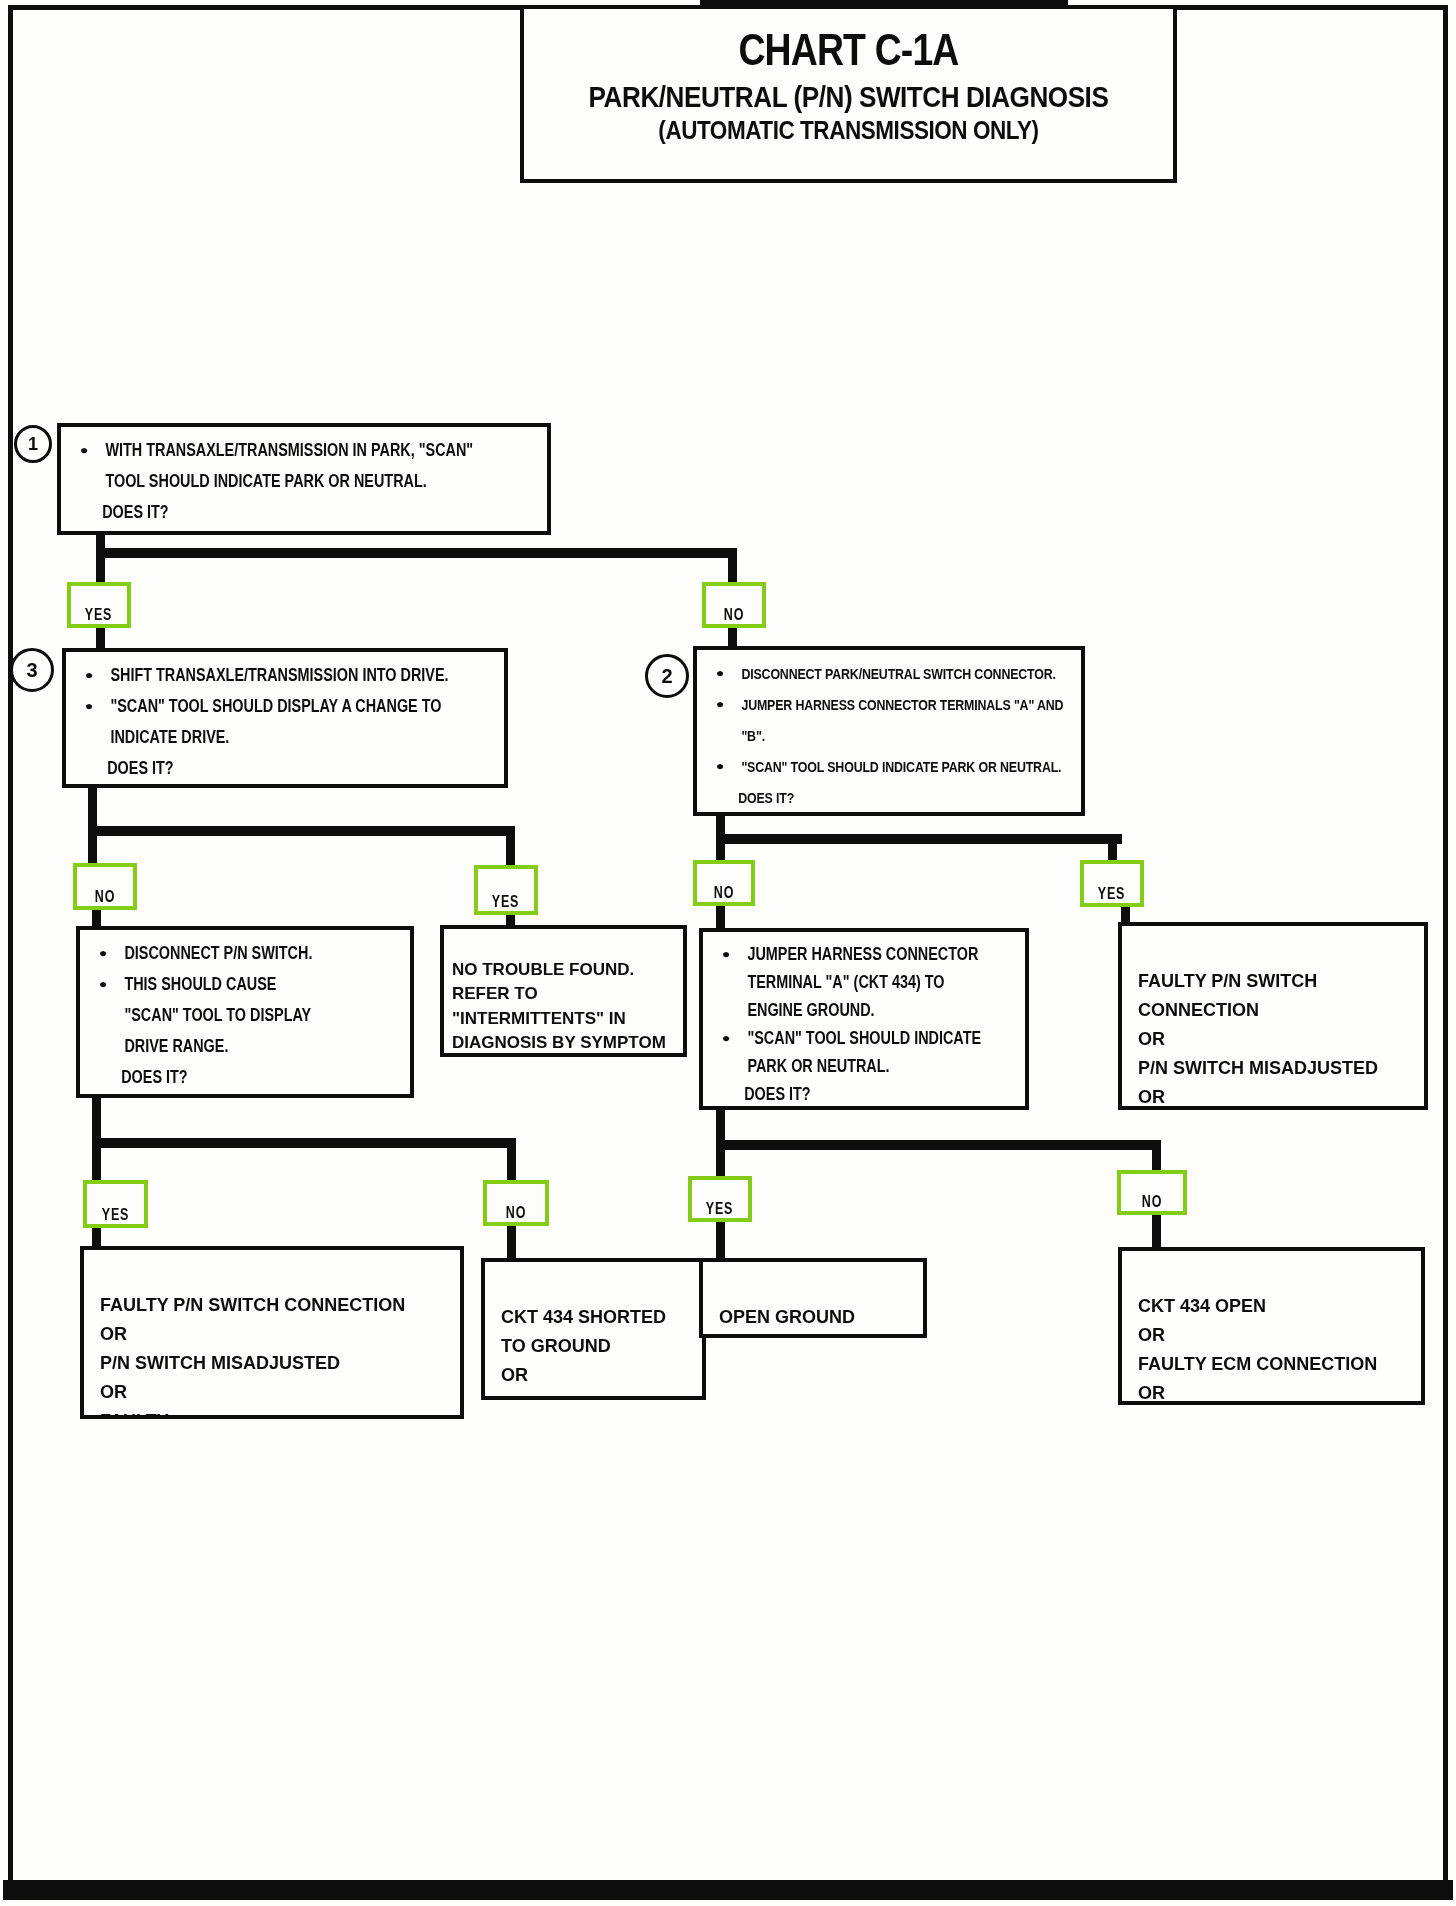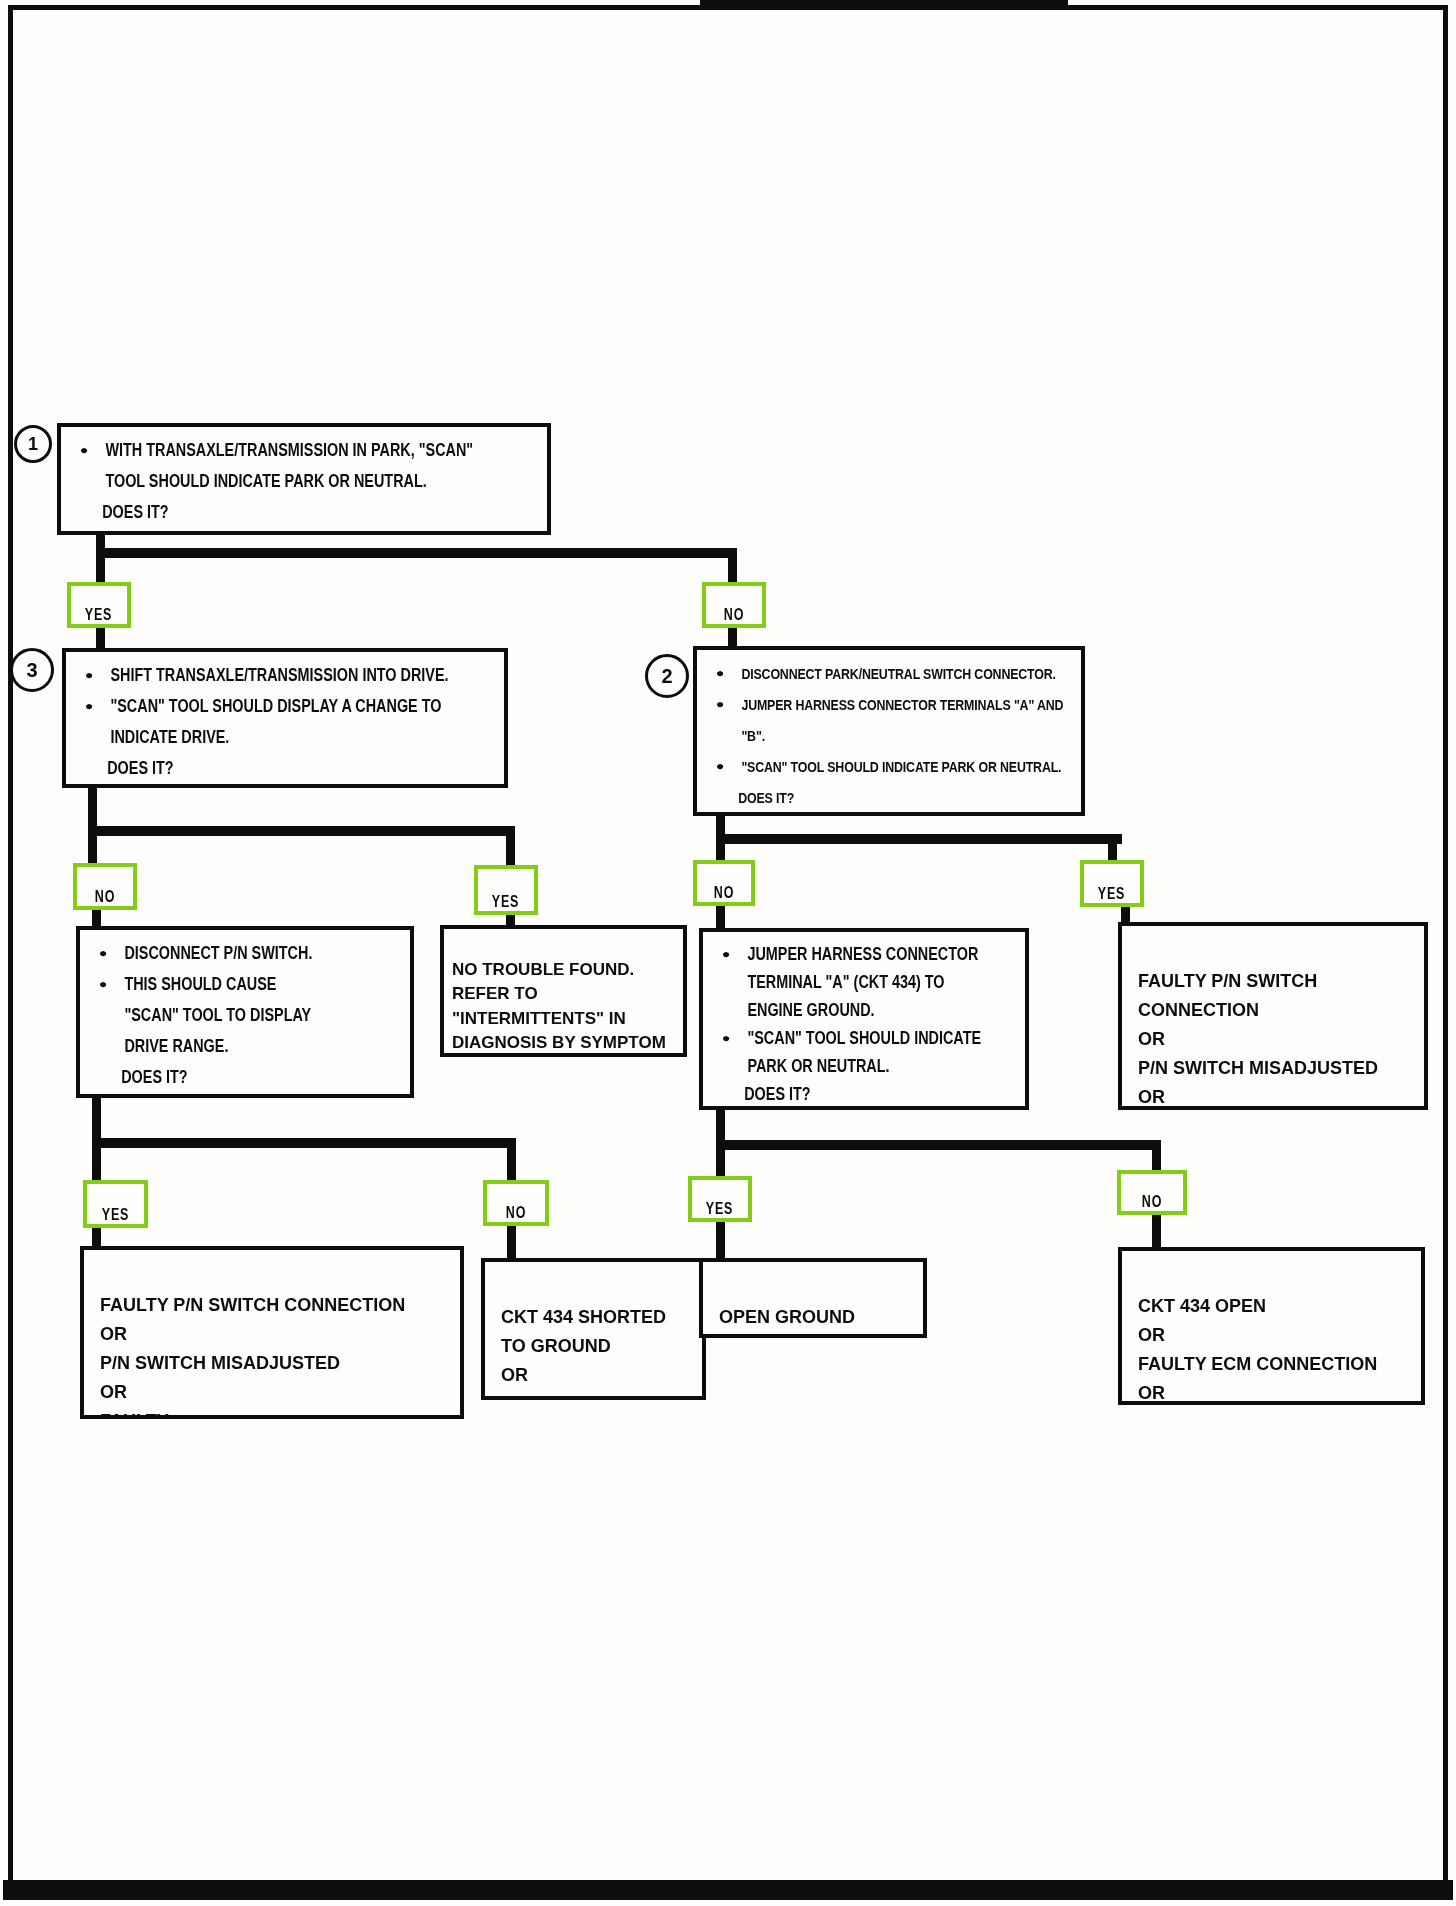--- a/index.html
+++ b/index.html
@@ -42,20 +42,25 @@
   .conn{position:absolute;background:#0d0d0d;}
 </style>
 </head>
 <body>
 
 <div id="page">
 
   <div class="frame"></div>
   <div class="top-smudge"></div>
 
+  <div class="title-box">
+    <div class="t1">CHART C-1A</div>
+    <div class="t2">PARK/NEUTRAL (P/N) SWITCH DIAGNOSIS</div>
+    <div class="t3">(AUTOMATIC TRANSMISSION ONLY)</div>
+  </div>
 
   <div class="circ small" style="left:14px;top:425px;">
     <span>1</span>
   </div>
   <div class="box sbox" style="left:57px;top:423px;width:494px;height:112px;">
     <div class="tx">
       <div class="brow">
         <span class="bullet">●</span>
         <span class="btext">WITH TRANSAXLE/TRANSMISSION IN PARK, "SCAN"
 TOOL SHOULD INDICATE PARK OR NEUTRAL.</span>

